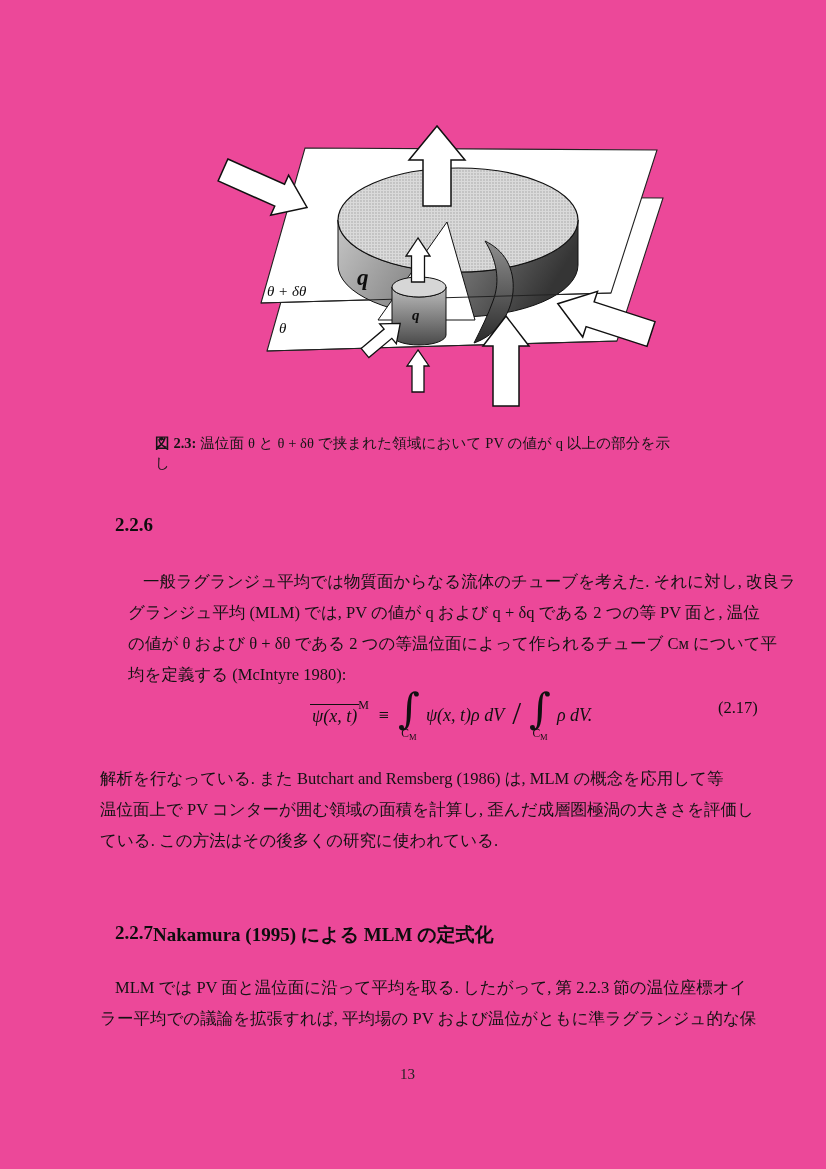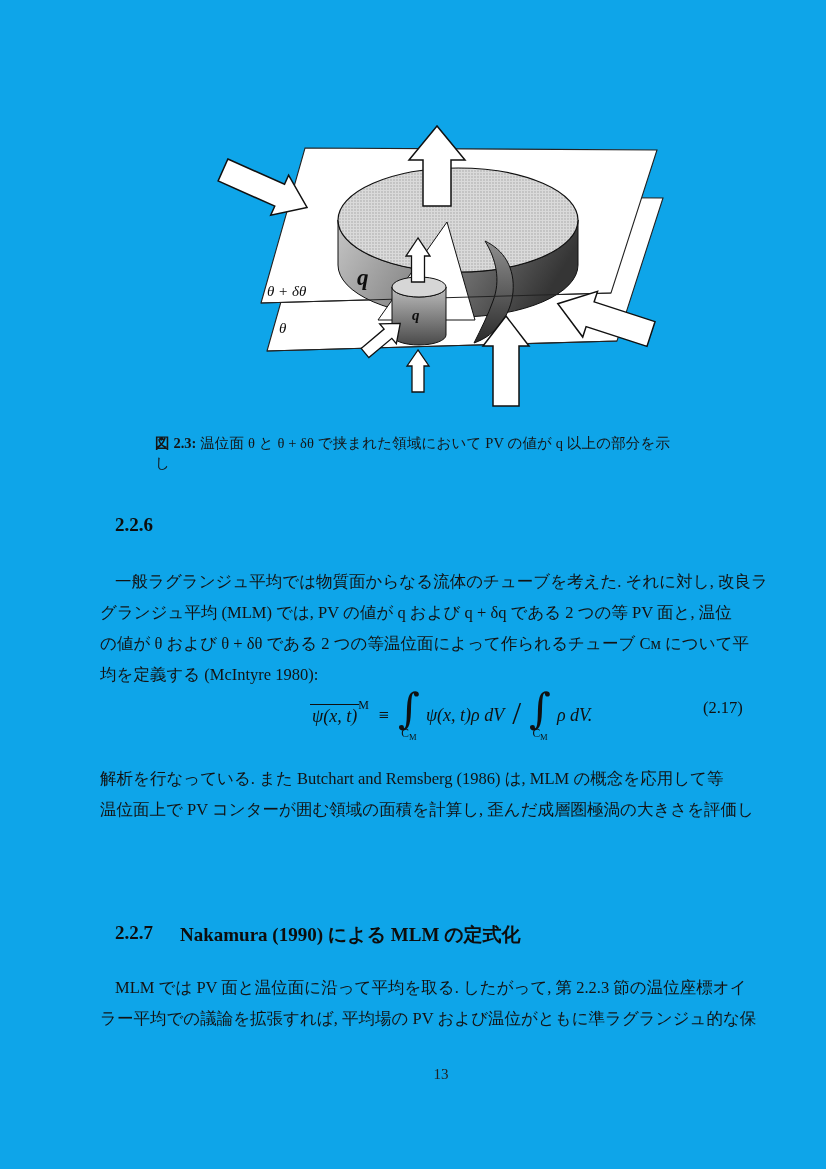--- a/index.html
+++ b/index.html
@@ -1,65 +1,65 @@
 <!DOCTYPE html>
 <html><head>
 <meta charset="utf-8">
 <style>
   html,body { margin:0; padding:0; background:#e8e8e8; }
   #page {
-    position:relative; width:826px; height:1169px; background:#0ea5e9;
+    position:relative; width:826px; height:1169px; background:#ec4899;
     margin:0 auto; overflow:hidden;
     font-family:"Liberation Serif","DejaVu Serif",serif; color:#111;
   }
   
   #fig { position:absolute; left:195px; top:110px; width:480px; height:310px; }
   
   #caption {
     position:absolute; left:155px; top:434px; width:515px;
     font-size:14.5px; line-height:19.5px; color:#151515;
   }
   #caption .cap-line1 { text-align:justify; text-align-last:justify; }
   #caption .cap-prefix { font-weight:bold; }
   
   .heading {
-    position:absolute; left:115px; display:flex; gap:27px;
+    position:absolute; left:115px; display:flex; 
     font-weight:bold; font-size:19px; color:#0d0d0d; white-space:nowrap;
   }
   #h226 { top:514px; }
   #h227 { top:922px; }
   
   .para {
     position:absolute; left:100px; width:618px;
     font-size:16.5px; line-height:31px; color:#131313;
   }
-  #p1 { top:566px; }
+  #p1 { top:566px;margin-left:28px; }
   #p2 { top:763px; }
   #p3 { top:972px; }
   .pline { text-align:justify; text-align-last:justify; height:31px; white-space:nowrap; }
   .pline.end { text-align-last:auto; }
   .pline.first { text-indent:15px; }
   
   #eq { position:absolute; left:0; top:684px; width:826px; height:78px; }
   #eq-formula {
     position:absolute; left:310px; top:6px;
     display:inline-flex; align-items:center; gap:6px;
     font-size:18px; font-style:italic; color:#101010;
   }
   .obar { border-top:1.2px solid #101010; padding:1px 2px 0 2px; }
   .msup { font-style:normal; font-size:12px; vertical-align:top; position:relative; top:-7px; left:-1px; }
   .equiv { font-style:normal; font-size:18px; padding:0 3px; }
   .intblk { display:inline-flex; flex-direction:column; align-items:center; line-height:1; }
   .intsym { font-style:normal; font-size:42px; line-height:38px; font-family:"DejaVu Serif",serif; }
   .intsub { font-style:normal; font-size:11.5px; margin-top:0px; letter-spacing:0; }
   .intsub sub { font-size:8.5px; }
   .bigslash { font-style:normal; font-size:32px; padding:0 2px; position:relative; top:-2px; }
-  #eq-tag { position:absolute; left:703px; top:14px; font-size:16.5px; font-style:normal; color:#101010; }
+  #eq-tag { position:absolute; left:718px; top:14px; font-size:16.5px; font-style:normal; color:#101010; }
   
-  #pageno { position:absolute; left:400px; top:1066px; width:82px; text-align:center; font-size:15px; color:#222; }
+  #pageno { position:absolute; left:400px; top:1066px; width:82px; font-size:15px; color:#222; }
   
   .svgtext { font-family:"Liberation Serif","DejaVu Serif",serif; font-style:italic; fill:#0e0e0e; }
 </style>
 </head>
 <body>
 
 <div id="page">
 
   <svg id="fig" viewBox="0 0 480 310" xmlns="http://www.w3.org/2000/svg">
     <defs>
@@ -151,25 +151,26 @@
         <span class="intsub"><span>C</span><sub>M</sub></span>
       </span>
       <span>ρ dV.</span>
     </div>
     <div id="eq-tag">(2.17)</div>
   </div>
 
   <div id="p2" class="para">
     <div class="pline">解析を行なっている. また Butchart and Remsberg (1986) は, MLM の概念を応用して等</div>
     <div class="pline">温位面上で PV コンターが囲む領域の面積を計算し, 歪んだ成層圏極渦の大きさを評価し</div>
+    <div class="pline end">ている. この方法はその後多くの研究に使われている.</div>
   </div>
 
   <div id="h227" class="heading">
     <span>2.2.7</span>
-    <span>Nakamura (1990) による MLM の定式化</span>
+    <span>Nakamura (1995) による MLM の定式化</span>
   </div>
 
   <div id="p3" class="para">
     <div class="pline first">MLM では PV 面と温位面に沿って平均を取る. したがって, 第 2.2.3 節の温位座標オイ</div>
     <div class="pline">ラー平均での議論を拡張すれば, 平均場の PV および温位がともに準ラグランジュ的な保</div>
   </div>
 
   <div id="pageno">13</div>
 
 </div>

